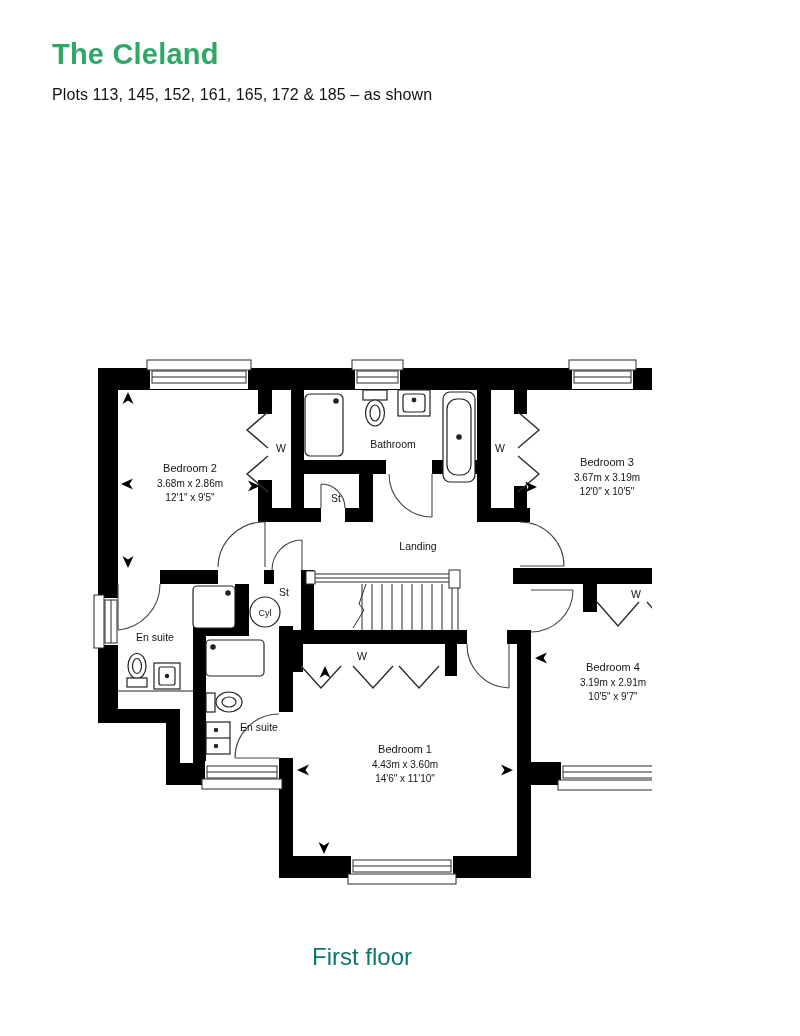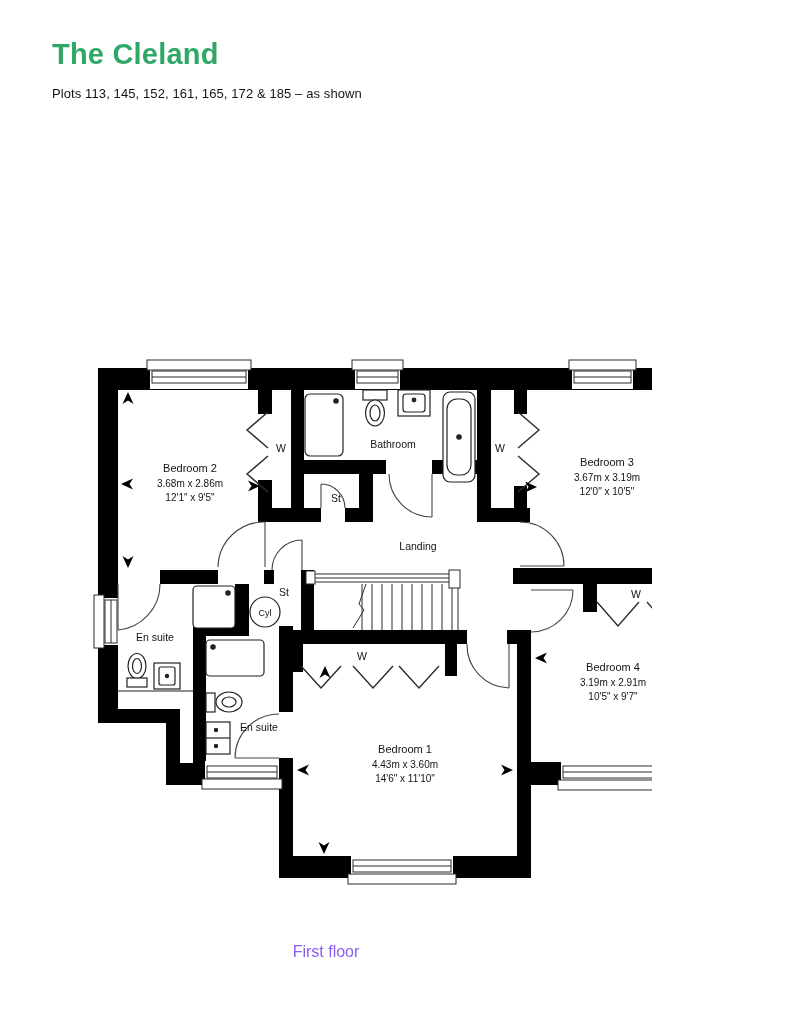--- a/index.html
+++ b/index.html
@@ -1,25 +1,25 @@
 <!DOCTYPE html>
 <html><head>
 <meta charset="utf-8">
 <style>
   html,body{margin:0;padding:0;background:#fff;}
   .page{position:relative;width:652px;height:1036px;background:#fff;overflow:hidden;
         font-family:"Liberation Sans",sans-serif;color:#131313;}
   .title{position:absolute;left:52px;top:38px;font-size:29px;font-weight:700;
          color:#2FA867;letter-spacing:.2px;margin:0;}
-  .plots{position:absolute;left:52px;margin:0;font-size:13px;font-weight:500;
+  .plots{position:absolute;left:52px;margin:0;font-size:16px;font-weight:500;
          color:#131313;letter-spacing:.1px;}
   .plots-1{top:86px;}
   .plots-2{top:121px;}
   .caption{position:absolute;left:0;top:943px;width:100%;text-align:center;
-           font-size:16px;font-weight:500;color:#8b5cf6;}
+           font-size:24px;font-weight:500;color:#0f766e;padding-left:36px;}
   svg.plan{position:absolute;left:0;top:0;width:800px;height:1036px;}
   svg.plan text{fill:#131313;font-family:"Liberation Sans",sans-serif;}
   .rm{font-size:11px;font-weight:500;}
   .dim{font-size:10px;}
   .sm{font-size:10.5px;}
   .tiny{font-size:9px;}
 </style>
 </head>
 <body>
 

